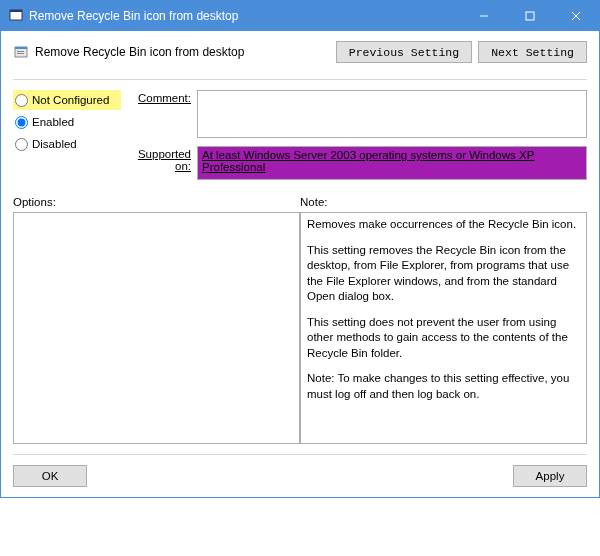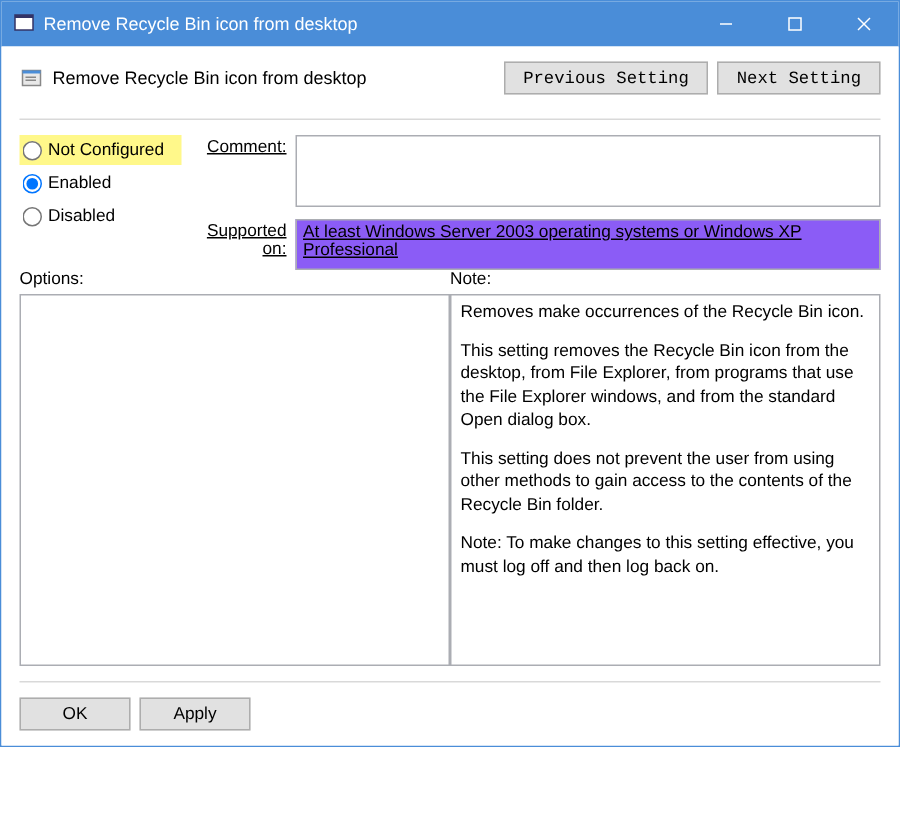--- a/index.html
+++ b/index.html
@@ -51,34 +51,34 @@
   .fieldrow { display: flex; text-decoration: underline; }
   .fieldrow .flabel { width: 76px; text-align: right; padding-right: 6px; padding-top: 2px; font-size: 11.5px; }
   .fieldrow textarea {
     flex: 1; height: 48px; resize: none;
     border: 1px solid #abadb3; font-family: inherit; font-size: 11.5px;
     padding: 2px 16px 2px 4px; background: #fff;
     overflow-y: scroll;
   }
   .fieldrow .supported-box {
     flex: 1; height: 34px;
-    border: 1px solid #abadb3; background: #8b5cf6;
+    border: 1px solid #abadb3; background: #a21caf;
     font-size: 11.5px; padding: 2px 16px 2px 4px;
     position: relative; overflow-y: scroll;
   }
-  .panes { display: flex; margin-top: 0; flex: 1; min-height: 0; }
+  .panes { display: flex; margin-top: 16px; flex: 1; min-height: 0; }
   .pane { flex: 1; display: flex; flex-direction: column; min-height: 0; }
   .pane-label { font-size: 11.5px; margin-bottom: 4px; }
   .pane-box {
     flex: 1; border: 1px solid #abadb3; background: #fff;
     font-size: 11.5px; padding: 4px 6px; overflow-y: auto;
     line-height: 1.35;
   }
   .pane-box p { margin: 0 0 10px 0; }
-  .footer { display: flex; justify-content: flex-start; gap: 6px; padding-top: 10px; border-top: 1px solid #d9d9d9; margin-top: 10px; }
+  .footer { display: flex; justify-content: space-between; gap: 6px; padding-top: 10px; border-top: 1px solid #d9d9d9; margin-top: 10px; }
   .footer button {
     width: 74px; height: 22px;
     background: #e1e1e1; border: 1px solid #adadad;
     font-size: 11.5px; font-family: inherit; cursor: pointer;
   }
   ::-webkit-scrollbar { width: 16px; }
   ::-webkit-scrollbar-track { background: #f0f0f0; }
   ::-webkit-scrollbar-thumb { background: #cdcdcd; }
   ::-webkit-scrollbar-button { background: #f0f0f0; height: 16px; }
 </style>

